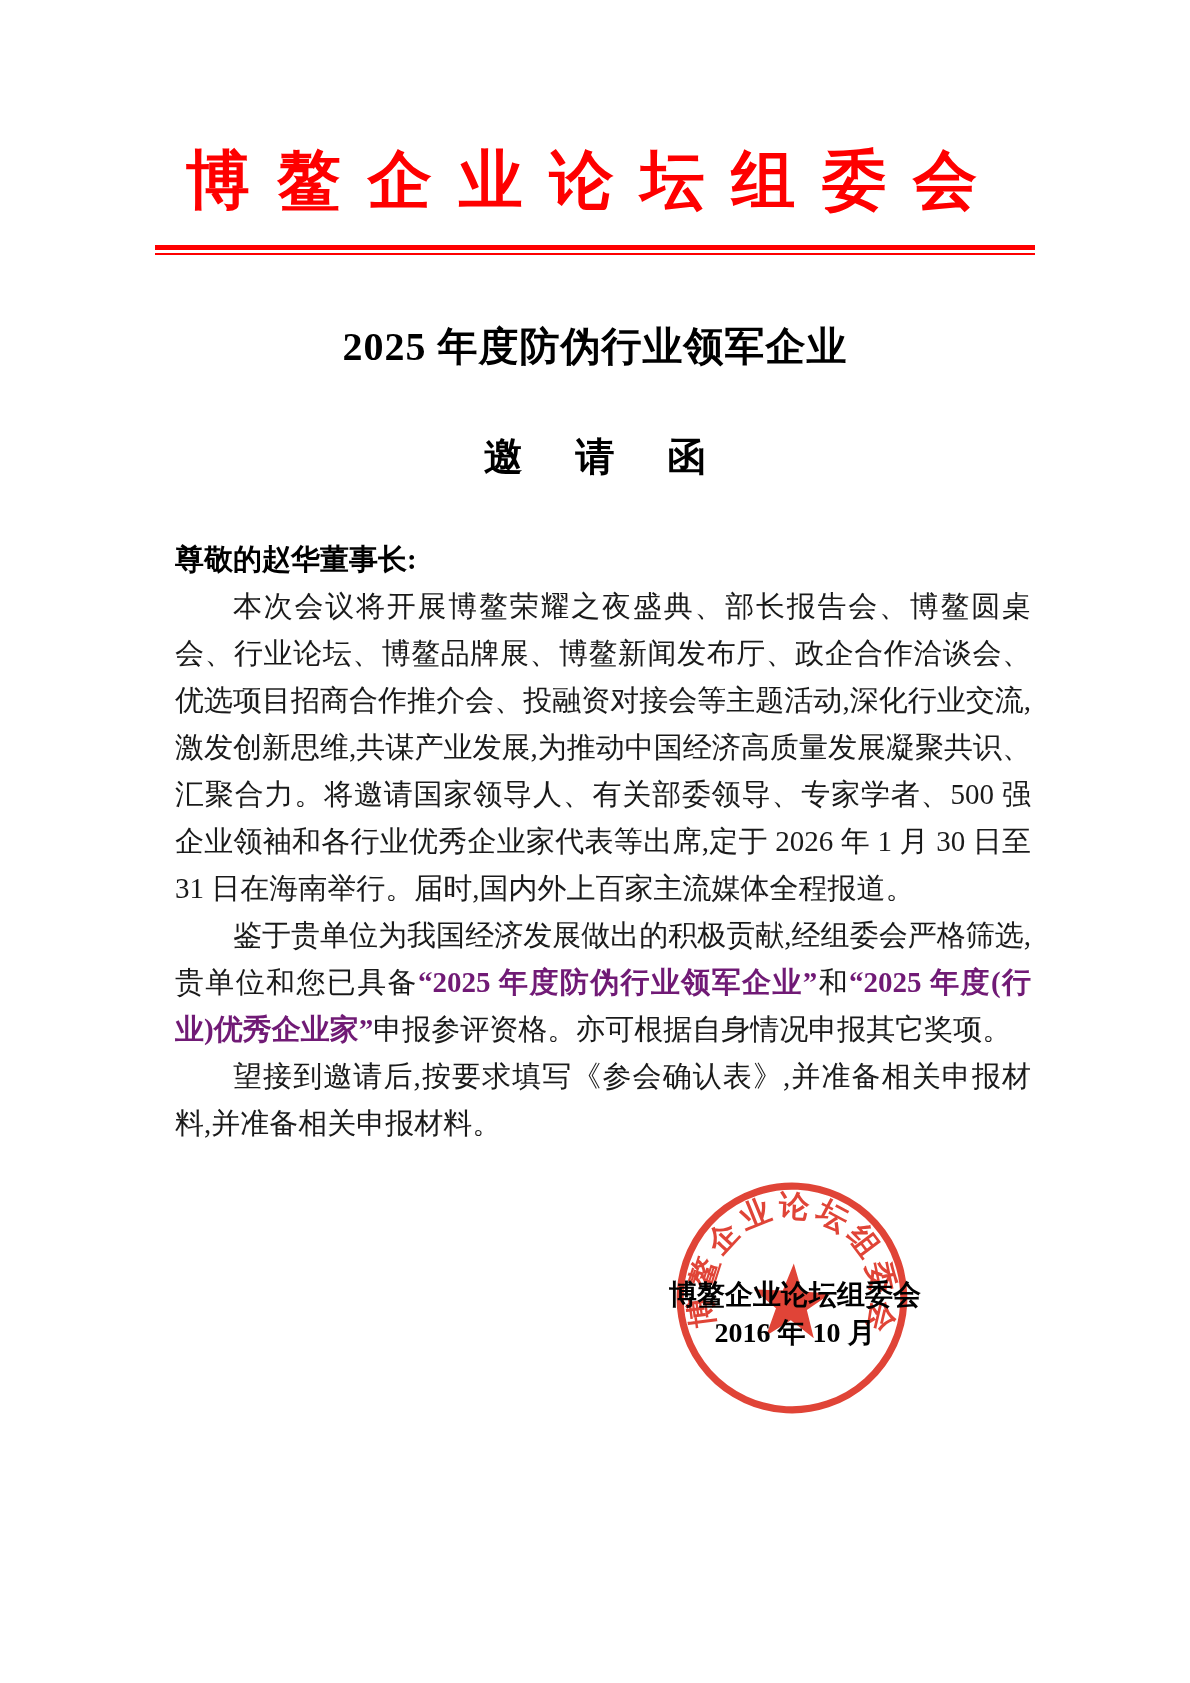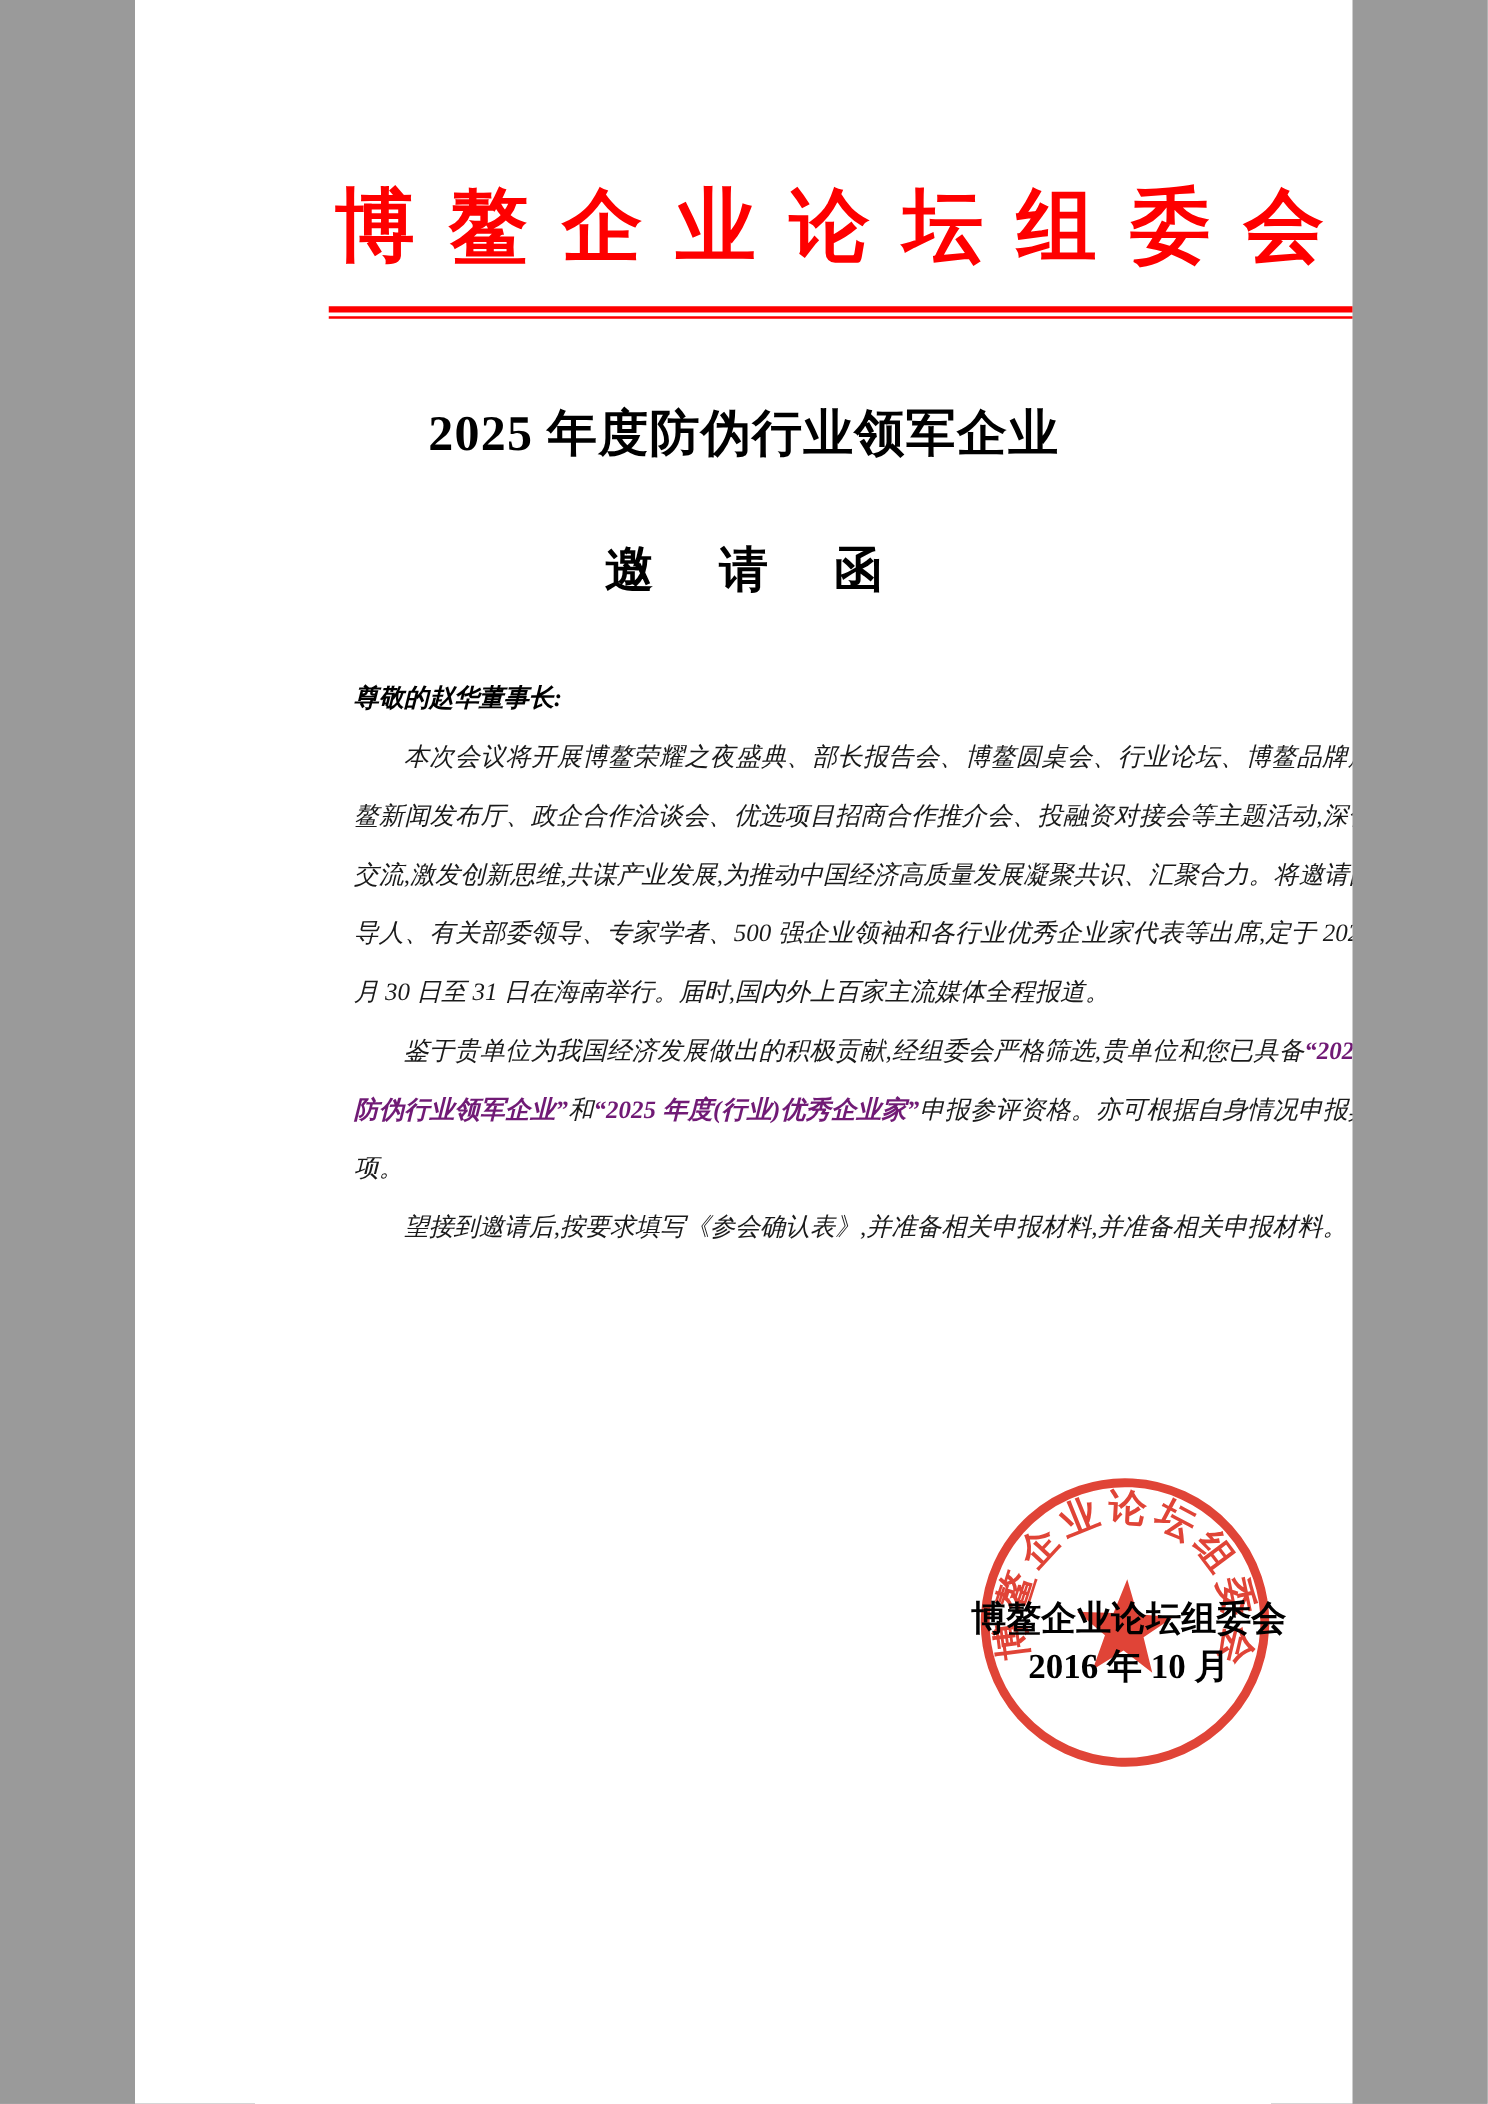--- a/index.html
+++ b/index.html
@@ -1,18 +1,18 @@
 <!DOCTYPE html>
 <html><head>
 <meta charset="utf-8">
 <style>
   html,body{margin:0;padding:0;background:#9a9a9a;}
   .page{
     position:relative;
-    width:974px;height:1683px;
+    width:1190px;height:1683px;
     margin:0 auto;
     background:#ffffff;
     font-family:"Liberation Serif","DejaVu Serif",serif;
     color:#1a1a1a;
     overflow:hidden;
   }
   
   .org-title{
     position:absolute;
     top:138px;left:160px;right:160px;
@@ -55,25 +55,24 @@
     color:#000;
     text-align:center;
     letter-spacing:0.55em;
     text-indent:0.55em;
   }
   
   .body-block{
     position:absolute;
     top:536px;left:175px;
     width:856px;
-    font-size:20px;
+    font-size:29px;
     line-height:47px;
     text-align:justify;
     text-justify:inter-ideograph;
-    font-style:italic;
   }
   .body-block p{margin:0;padding:0;}
   .salutation{font-weight:bold;color:#000;}
   .indent{text-indent:2em;}
   .body-block b{color:#701a75;}
   
   .stamp{
     position:absolute;
     left:670px;top:1176px;
     width:244px;height:244px;

